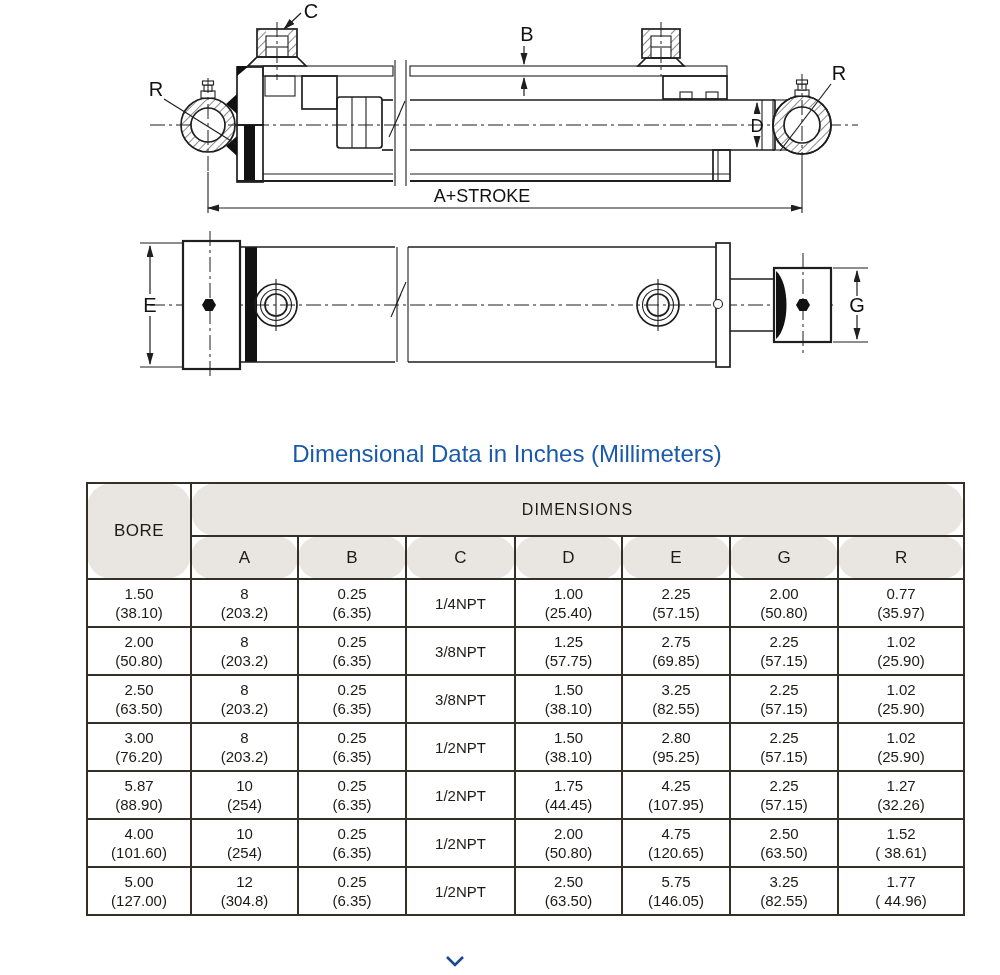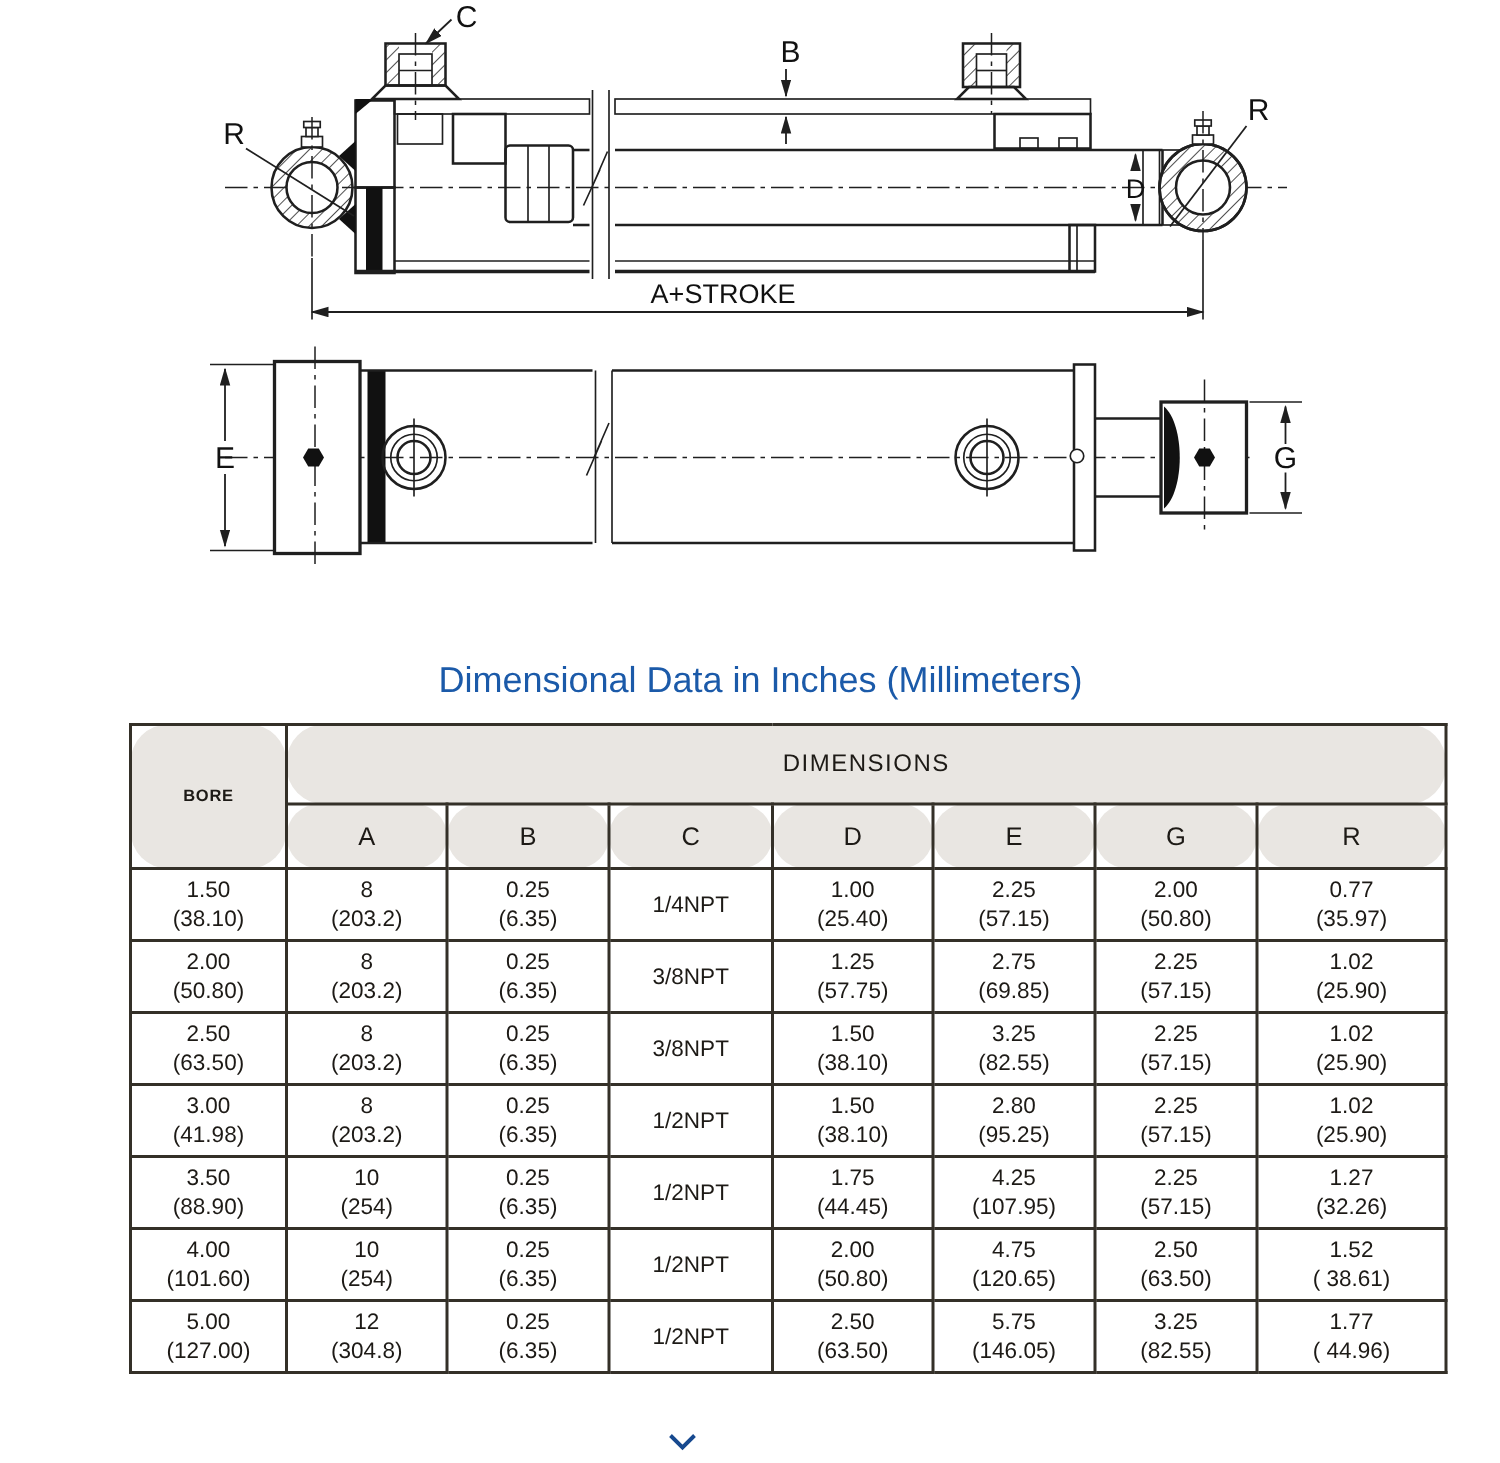--- a/index.html
+++ b/index.html
@@ -18,21 +18,21 @@
   text.lbl-sm{font-family:"Liberation Sans",sans-serif;font-size:18px;fill:#111;}
   
   #title{position:absolute;left:7px;top:440px;width:1000px;text-align:center;
          font-size:24px;font-weight:400;}
   
   #tablewrap{position:absolute;left:86px;top:482px;}
   table{border-collapse:collapse;table-layout:fixed;width:877px;}
   th,td{border:2px solid #343028;text-align:center;vertical-align:middle;
         color:#1d1a16;background:#fff;white-space:pre-line;padding:0;font-weight:400;}
   thead th{background:#e9e6e2;border-radius:25px;}
-  th.bore{font-size:11px;letter-spacing:.5px;font-weight:bold;}
+  th.bore{font-size:17px;letter-spacing:.5px;}
   th.grp{font-size:16px;letter-spacing:1px;height:51px;}
   tr.colhdr th{height:41px;font-size:17px;}
   tbody td{height:46px;font-size:15px;line-height:19px;}
   
   #chevron{position:absolute;left:444px;top:955px;cursor:pointer;}
 </style>
 </head>
 <body>
 
 <div id="page">
@@ -302,37 +302,37 @@
 (38.10)</td>
             <td>3.25
 (82.55)</td>
             <td>2.25
 (57.15)</td>
             <td>1.02
 (25.90)</td>
           </tr>
           <tr>
             <td>3.00
-(41.98)</td>
+(76.20)</td>
             <td>8
 (203.2)</td>
             <td>0.25
 (6.35)</td>
             <td>1/2NPT</td>
             <td>1.50
 (38.10)</td>
             <td>2.80
 (95.25)</td>
             <td>2.25
 (57.15)</td>
             <td>1.02
 (25.90)</td>
           </tr>
           <tr>
-            <td>3.50
+            <td>5.87
 (88.90)</td>
             <td>10
 (254)</td>
             <td>0.25
 (6.35)</td>
             <td>1/2NPT</td>
             <td>1.75
 (44.45)</td>
             <td>4.25
 (107.95)</td>

